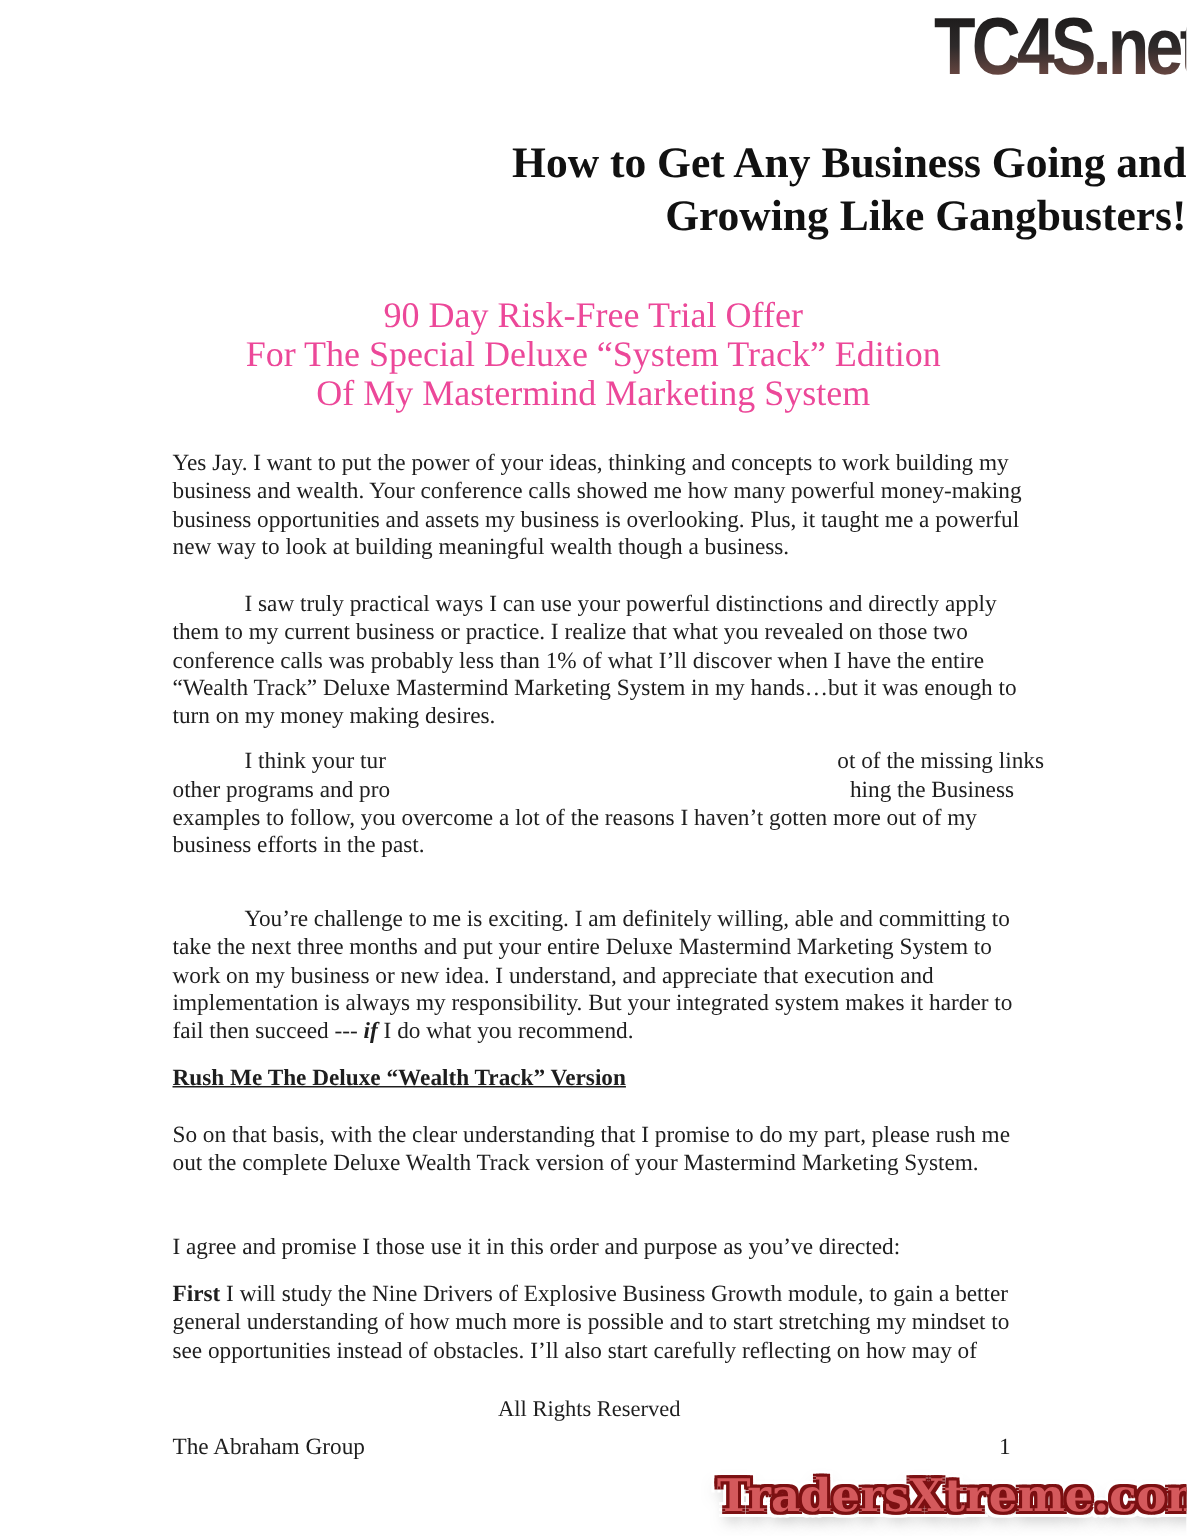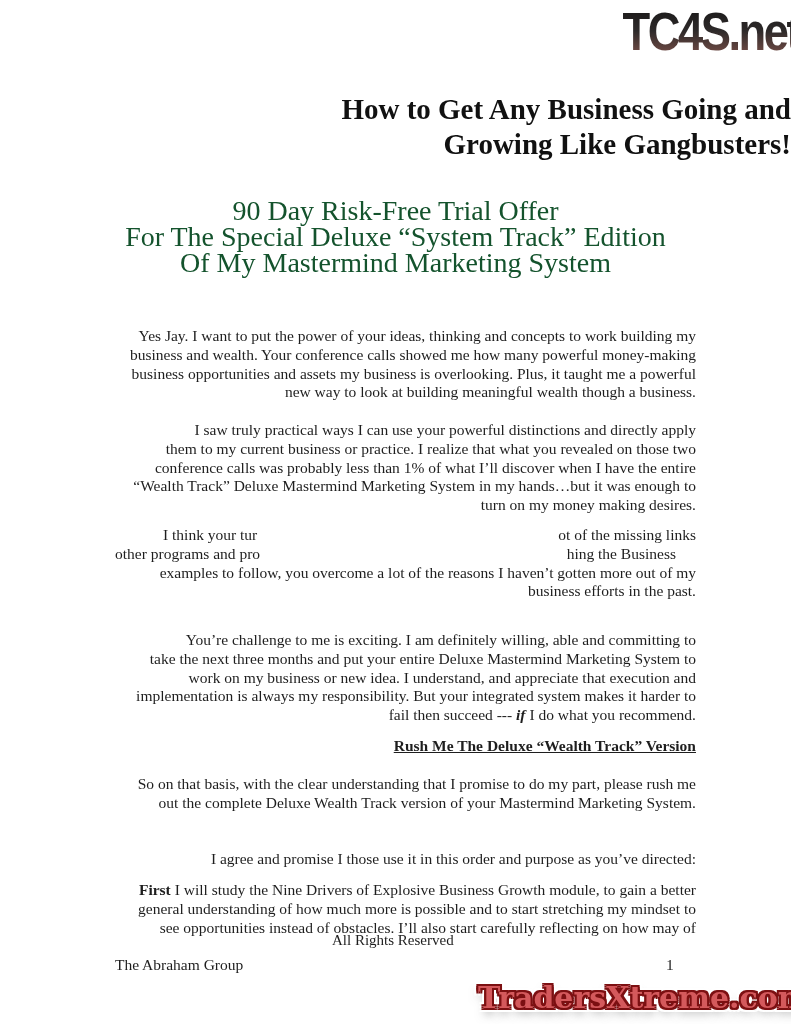--- a/index.html
+++ b/index.html
@@ -17,26 +17,26 @@
     background:linear-gradient(180deg,#141414 0%,#2e2a2a 50%,#6e4a44 85%,#9c7068 100%);
     -webkit-background-clip:text; background-clip:text; color:transparent;
   }
 
   .title {
     position:absolute; top:92px; left:0; width:100%; text-align:right;
     font-weight:bold; font-size:29px; line-height:35px; color:#111;
   }
   .subtitle {
     position:absolute; top:198px; left:0; width:100%; text-align:center;
-    font-size:28px; line-height:26px; color:#14532d;
+    font-size:24px; line-height:26px; color:#ec4899;
   }
 
   .para {
     position:absolute; left:115px; width:581px;
-    font-size:15.5px; line-height:18.8px; text-align:right;margin-top:27px;
+    font-size:15.5px; line-height:18.8px; text-align:left;
   }
   .indent { text-indent:48px; }
   .p1 { top:300px; }
   .p2 { top:394px; }
   .p3 { top:499px; }
   .p4 { top:604px; }
   .hd { top:710px; font-weight:bold; }
   .hd .u { text-decoration:underline; }
   .p5 { top:748px; }
   .p6 { top:823px; }

